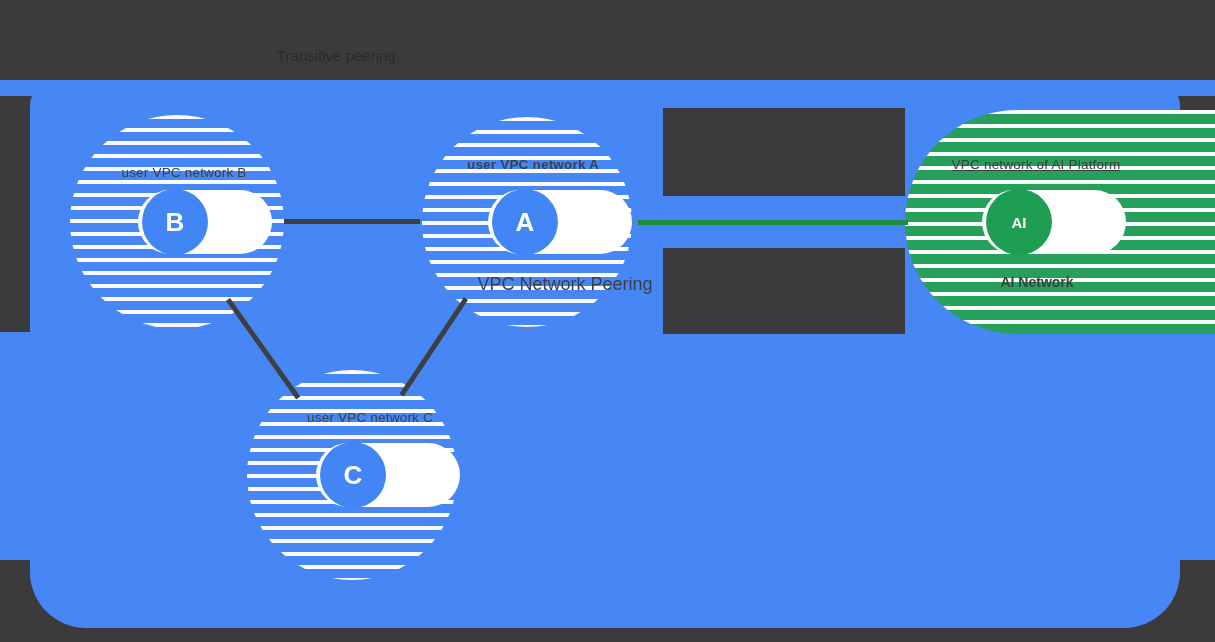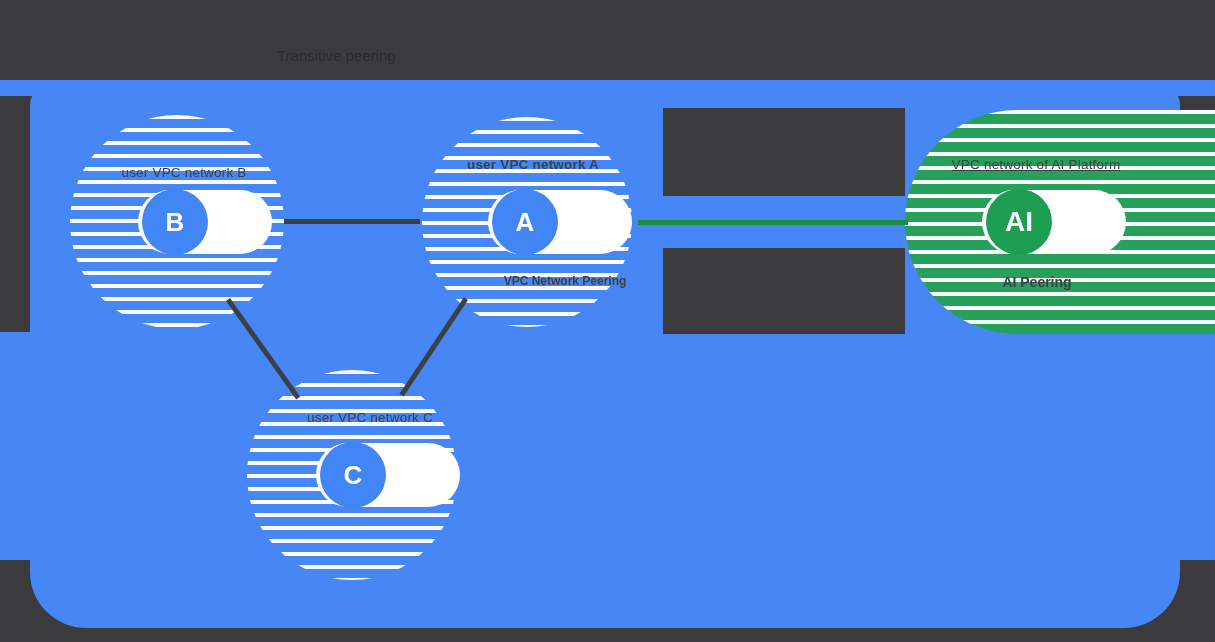--- a/index.html
+++ b/index.html
@@ -51,21 +51,21 @@
   .pill-c{left:316px;top:443px;width:144px;}
   .pill-ai{left:982px;top:190px;width:144px;}
 
   
   .badge{
     width:66px;height:66px;border-radius:50%;
     display:flex;align-items:center;justify-content:center;
     color:#fff;font-weight:bold;font-size:26px;
   }
   .badge-blue{background:#4285f4;}
-  .badge-green{background:#1e9e52;font-size:28px;}
+  .badge-green{background:#1e9e52;font-size:15px;}
   .badge-b{left:142px;top:189px;}
   .badge-a{left:492px;top:189px;}
   .badge-c{left:320px;top:442px;}
   .badge-ai{left:986px;top:189px;}
 
   
   .line{background:#3c4043;height:5px;}
   .line-b-a{left:284px;top:219px;width:136px;}
   .line-a-ai{left:638px;top:220px;width:270px;height:5px;background:#1e8e3e;}
   .line-diag{transform-origin:0 0;}
@@ -81,21 +81,21 @@
   .label-b{left:184px;top:157px;margin-top:8px;}
   .label-a{left:533px;top:157px;font-weight:bold;}
   .label-c{left:370px;top:410px;text-align:right;}
   .label-ai{left:1036px;top:157px;text-decoration:underline;}
   .caption-ai{
     left:1037px;top:274px;transform:translateX(-50%);
     white-space:nowrap;color:#3c4043;font-size:14px;font-weight:700;
   }
   .peering-label{
     left:565px;top:274px;transform:translateX(-50%);
-    white-space:nowrap;color:#3c4043;font-size:12px;font-weight:700;
+    white-space:nowrap;color:#3c4043;font-size:18px;font-weight:400;
   }
   .diagram-title{
     left:277px;top:47px;
     white-space:nowrap;color:#2a2b2e;font-size:15px;font-weight:500;
   }
 </style>
 </head>
 <body>
 
 <div class="abs main-panel"></div>
@@ -123,14 +123,14 @@
 
 <div class="abs badge badge-blue badge-b">B</div>
 <div class="abs badge badge-blue badge-a">A</div>
 <div class="abs badge badge-blue badge-c">C</div>
 <div class="abs badge badge-green badge-ai">AI</div>
 
 <div class="abs net-label label-b">user VPC network B</div>
 <div class="abs net-label label-a">user VPC network A</div>
 <div class="abs net-label label-c">user VPC network C</div>
 <div class="abs net-label label-ai">VPC network of AI Platform</div>
-<div class="abs caption-ai">AI Peering</div>
+<div class="abs caption-ai">AI Network</div>
 <div class="abs peering-label">VPC Network Peering</div>
 
 </body></html>

